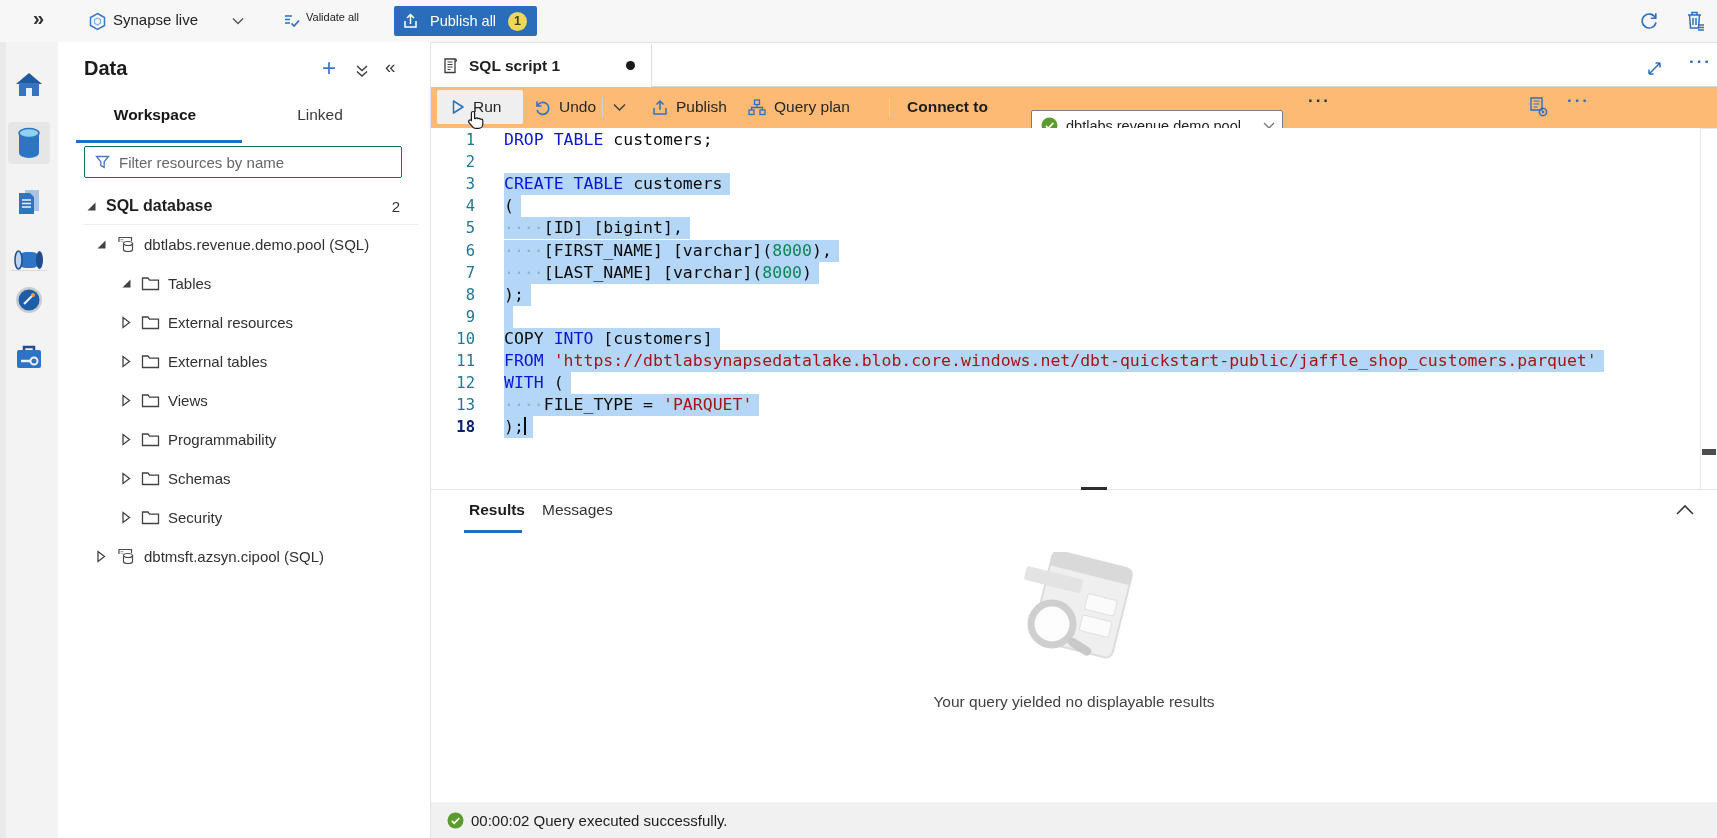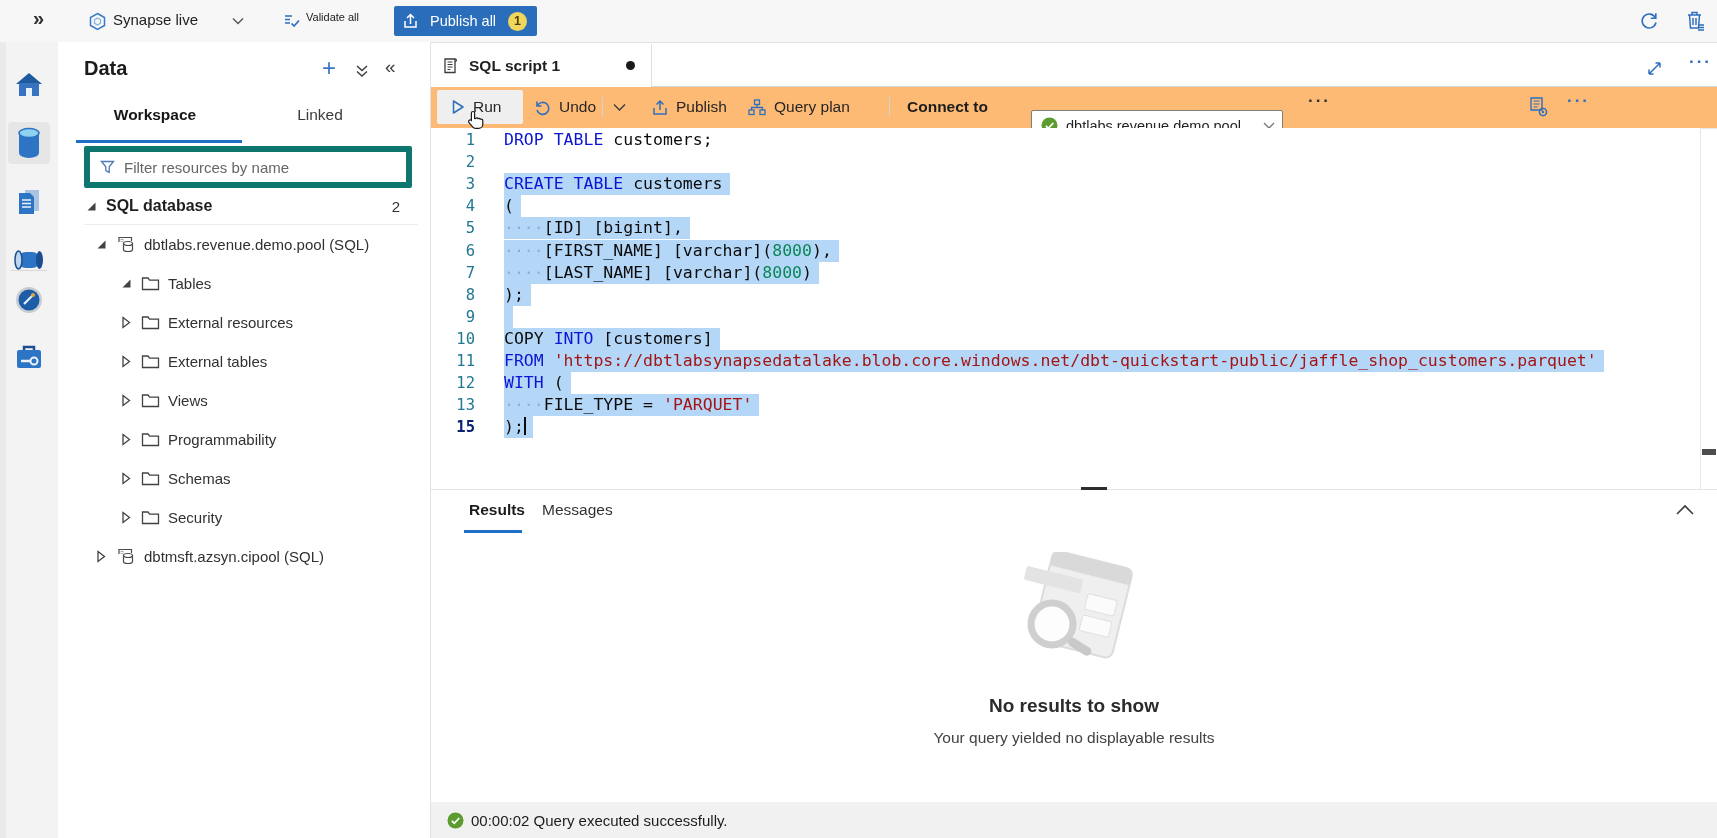--- a/index.html
+++ b/index.html
@@ -37,21 +37,21 @@
   .datapanel{position:absolute;left:58px;top:42px;width:372px;bottom:0;background:#fff;
              border-right:1px solid #e3e3e3;}
   .dp-title{position:absolute;left:26px;top:15px;font-size:20px;font-weight:700;color:#1b1b1b;}
   .dp-plus{position:absolute;left:264px;top:16px;font-size:24px;color:#3b76c8;line-height:20px;}
   .dp-dchev{position:absolute;left:297px;top:22px;}
   .dp-coll{position:absolute;left:327px;top:14px;font-size:19px;color:#3c3c3c;}
   .dp-tabs{position:absolute;left:0;top:58px;width:100%;height:42px;}
   .dp-tab{position:absolute;top:6px;width:168px;text-align:center;font-size:15.5px;color:#3a3a3a;}
   .dp-tab.active{font-weight:700;color:#161616;}
   .dp-underline{position:absolute;left:18px;top:40px;width:166px;height:3px;background:var(--accent);}
-  .dp-filter{position:absolute;left:26px;top:104px;width:316px;height:30px;border:6px solid #0f766e;
+  .dp-filter{position:absolute;left:26px;top:104px;width:316px;height:30px;border:1px solid #0f766e;
              border-radius:2px;background:#fff;display:flex;align-items:center;}
   .dp-filter input{border:none;outline:none;flex:1;font-size:15px;font-family:inherit;color:#333;
                    background:transparent;padding:0;}
   .dp-filter input::placeholder{color:#666;}
   .dp-funnel{margin:0 9px 0 10px;}
   .dp-tree{position:absolute;left:0;top:146px;right:0;}
   .trow{display:flex;align-items:center;height:39px;font-size:15px;color:#323130;}
   .trow.troot{height:36px;font-size:16px;font-weight:700;color:#1f1f1f;}
   .trow .caret{width:14px;margin-right:8px;display:flex;justify-content:center;}
   .trow .ticon{margin-right:8px;display:flex;}
@@ -485,21 +485,21 @@
         <div class="cl" style="top: 67.3px;"><span class="ln">4</span><span class="lt selbg"><span class="tk-txt">(</span></span></div>
         <div class="cl" style="top: 89.4px;"><span class="ln">5</span><span class="lt selbg"><span class="tk-ws">····</span><span class="tk-txt">[ID] [bigint],</span></span></div>
         <div class="cl" style="top: 111.5px;"><span class="ln">6</span><span class="lt selbg"><span class="tk-ws">····</span><span class="tk-txt">[FIRST_NAME] [varchar](</span><span class="tk-num">8000</span><span class="tk-txt">),</span></span></div>
         <div class="cl" style="top: 133.6px;"><span class="ln">7</span><span class="lt selbg"><span class="tk-ws">····</span><span class="tk-txt">[LAST_NAME] [varchar](</span><span class="tk-num">8000</span><span class="tk-txt">)</span></span></div>
         <div class="cl" style="top: 155.7px;"><span class="ln">8</span><span class="lt selbg"><span class="tk-txt">);</span></span></div>
         <div class="cl" style="top: 177.8px;"><span class="ln">9</span><span class="lt selbg selempty"></span></div>
         <div class="cl" style="top: 199.9px;"><span class="ln">10</span><span class="lt selbg"><span class="tk-txt">COPY </span><span class="tk-kw">INTO</span><span class="tk-txt"> [customers]</span></span></div>
         <div class="cl" style="top: 222px;"><span class="ln">11</span><span class="lt selbg"><span class="tk-kw">FROM</span><span class="tk-txt"> </span><span class="tk-str">'https://dbtlabsynapsedatalake.blob.core.windows.net/dbt-quickstart-public/jaffle_shop_customers.parquet'</span></span></div>
         <div class="cl" style="top: 244.1px;"><span class="ln">12</span><span class="lt selbg"><span class="tk-kw">WITH</span><span class="tk-txt"> (</span></span></div>
         <div class="cl" style="top: 266.2px;"><span class="ln">13</span><span class="lt selbg"><span class="tk-ws">····</span><span class="tk-txt">FILE_TYPE = </span><span class="tk-str">'PARQUET'</span></span></div>
-        <div class="cl cur" style="top: 288.3px;"><span class="ln">15</span><span class="lt selbg"><span class="tk-txt">);</span><span class="caret-i"></span></span></div>
+        <div class="cl cur" style="top: 288.3px;"><span class="ln">18</span><span class="lt selbg"><span class="tk-txt">);</span><span class="caret-i"></span></span></div>
       </div>
     <div class="vtrack"></div>
     <div class="vthumb"></div>
 
     <div class="splitline"></div>
     <div class="splithandle"></div>
 
     <div class="resultsbar">
       <div class="r-tab active" style="left:38px">Results</div>
       <div class="r-tab" style="left:111px">Messages</div>
@@ -519,21 +519,20 @@
               <rect x="52" y="8" width="82" height="92" rx="7" fill="#efefef" stroke="#dcdcdc" stroke-width="2"></rect>
               <path d="M52 15 a7 7 0 0 1 7 -7 h68 a7 7 0 0 1 7 7 v9 H52 Z" fill="#d9d9d9"></path>
               <rect x="30" y="30" width="58px" height="14" rx="2" fill="#e3e3e3"></rect>
               <rect x="96" y="42" width="30" height="16" rx="2" fill="#fbfbfb" stroke="#e0e0e0"></rect>
               <rect x="96" y="64" width="30" height="16" rx="2" fill="#fbfbfb" stroke="#e0e0e0"></rect>
             </g>
             <circle cx="63" cy="72" r="21" fill="#ffffff" fill-opacity="0.85" stroke="#cfcfcf" stroke-width="7"></circle>
             <rect x="82" y="84" width="26" height="9" rx="4.5" transform="rotate(32 82 84)" fill="#c9c9c9"></rect>
           </svg>
         </span>
-        <div class="empty-title">No results to show</div>
         <div class="empty-sub">Your query yielded no displayable results</div>
       </div>
     </div>
 
     <div class="statusbar">
       <span class="ic">
         <svg width="17" height="17" viewBox="0 0 17 17">
             <circle cx="8.5" cy="8.5" r="8" fill="#5c9b2d"></circle>
             <path d="M4.8 8.8 l2.5 2.5 L12.3 6" stroke="#fff" stroke-width="1.8" fill="none"></path>
           </svg>

